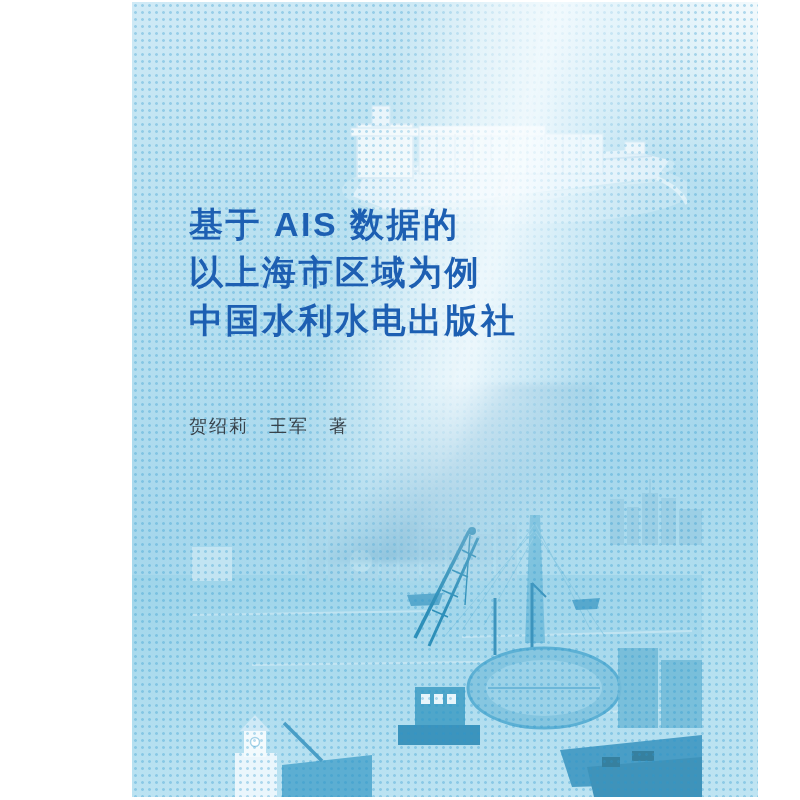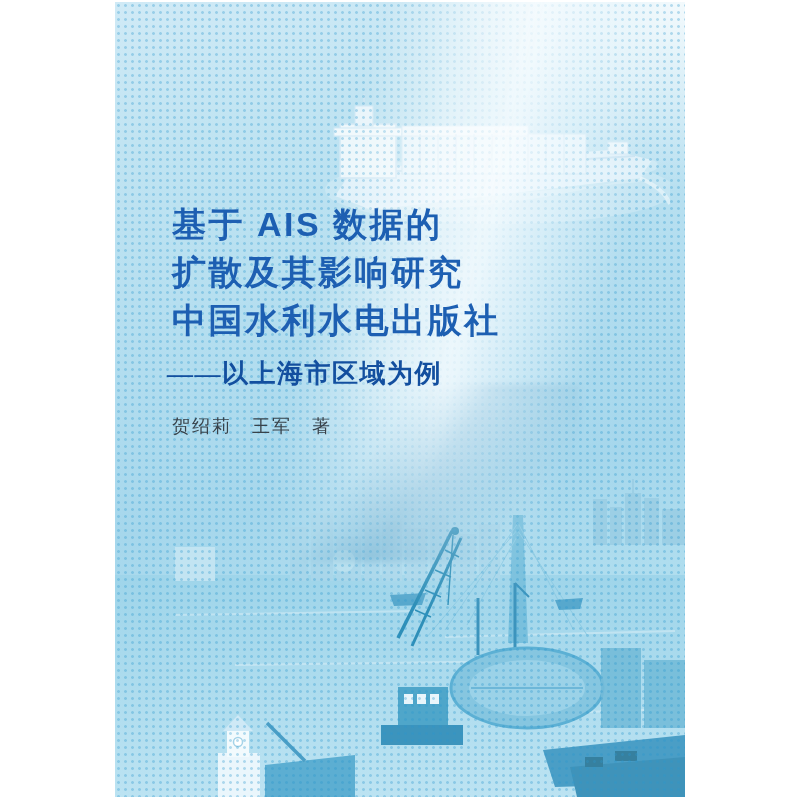--- a/index.html
+++ b/index.html
@@ -4,21 +4,21 @@
 <style>
   html,body{margin:0;padding:0;}
   body{
     width:800px;height:800px;background:#ffffff;position:relative;overflow:hidden;
     font-family:"Liberation Sans",sans-serif;
   }
   .page{position:absolute;inset:0;background:#ffffff;}
 
   
   .cover{
-    position:absolute;left:115px;top:2px;width:570px;height:795px;overflow:hidden;
+    position:absolute;left:132px;top:2px;width:626px;height:795px;overflow:hidden;
     background:linear-gradient(170deg,#d0eaf6 0%,#c1e4f2 16%,#b2ddef 42%,#a6d7ec 60%,#b2dfef 78%,#bfe4f2 100%);
   }
   .layer{position:absolute;inset:0;pointer-events:none;}
 
   
   .corner-tr{background:radial-gradient(ellipse 320px 260px at 100% 0%,rgba(255,255,255,.8),rgba(255,255,255,0) 72%);}
   .corner-bl{background:radial-gradient(ellipse 340px 300px at 0% 100%,rgba(255,255,255,.55),rgba(255,255,255,0) 68%);}
 
   
   .ship-art{position:absolute;left:195px;top:88px;width:360px;height:145px;opacity:.9;}
@@ -226,23 +226,22 @@
     </svg>
 
     <div class="plume"></div>
 
     <div class="layer dots"></div>
 
     <div class="beam"></div>
 
     <div class="title-block">
       <span class="title-line">基于 AIS 数据的</span>
-      <span class="title-line">扩散及其影响研究</span>
+      <span class="title-line">以上海市区域为例</span>
       <span class="title-line">中国水利水电出版社</span>
     </div>
 
-    <div class="subtitle">——以上海市区域为例</div>
 
     <div class="authors">贺绍莉　王军　著</div>
 
 
   </div>
 </div>
 
 </body></html>

